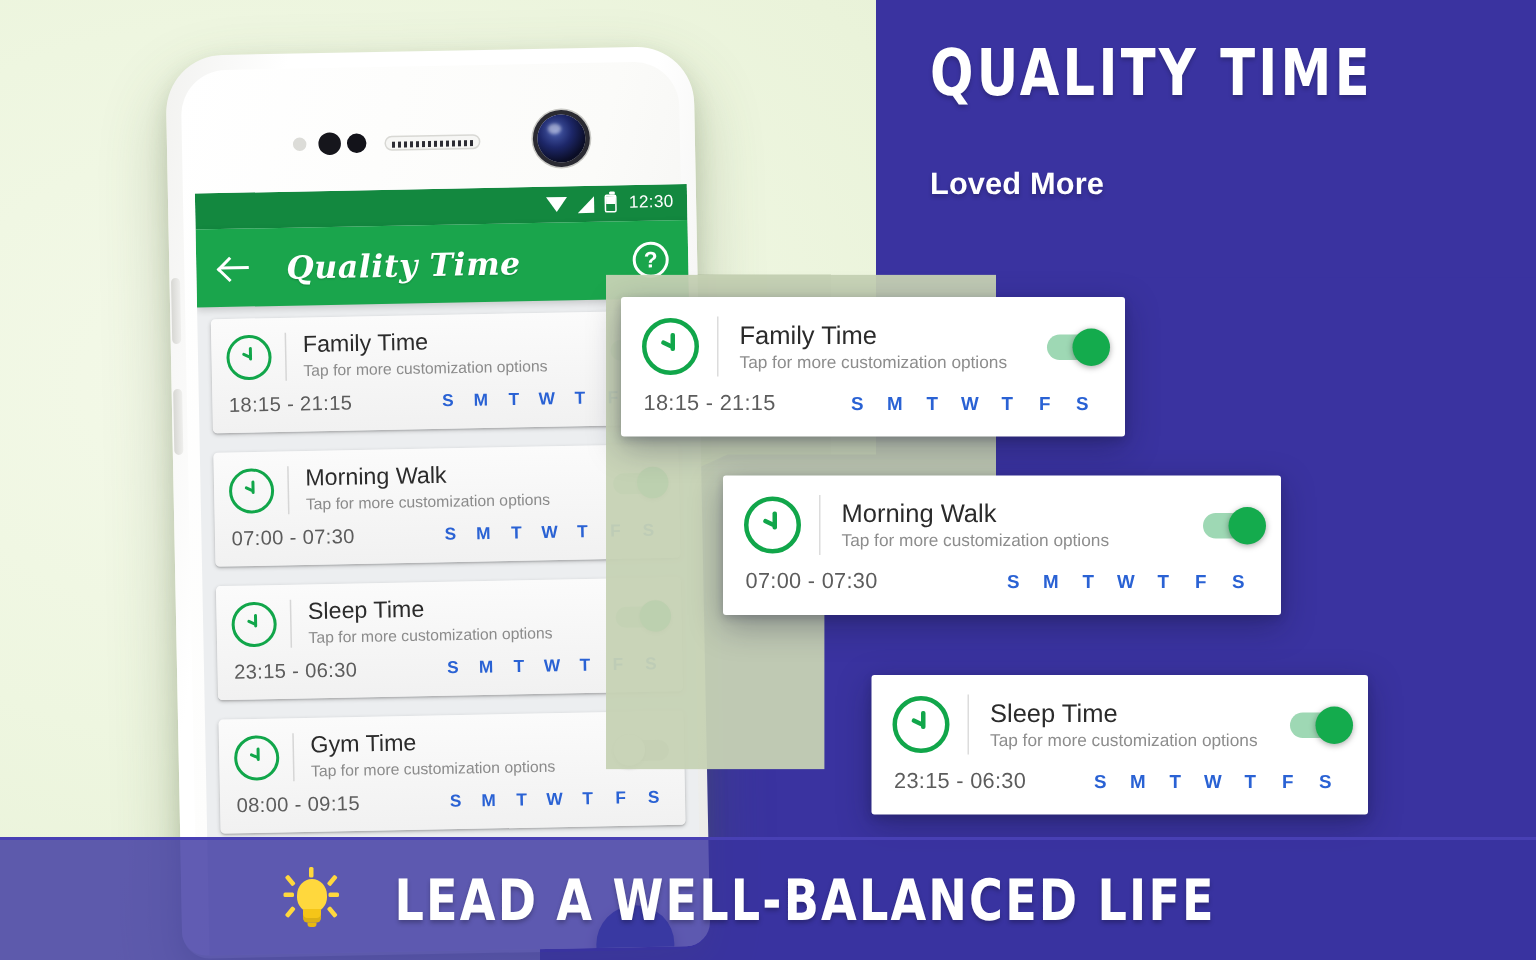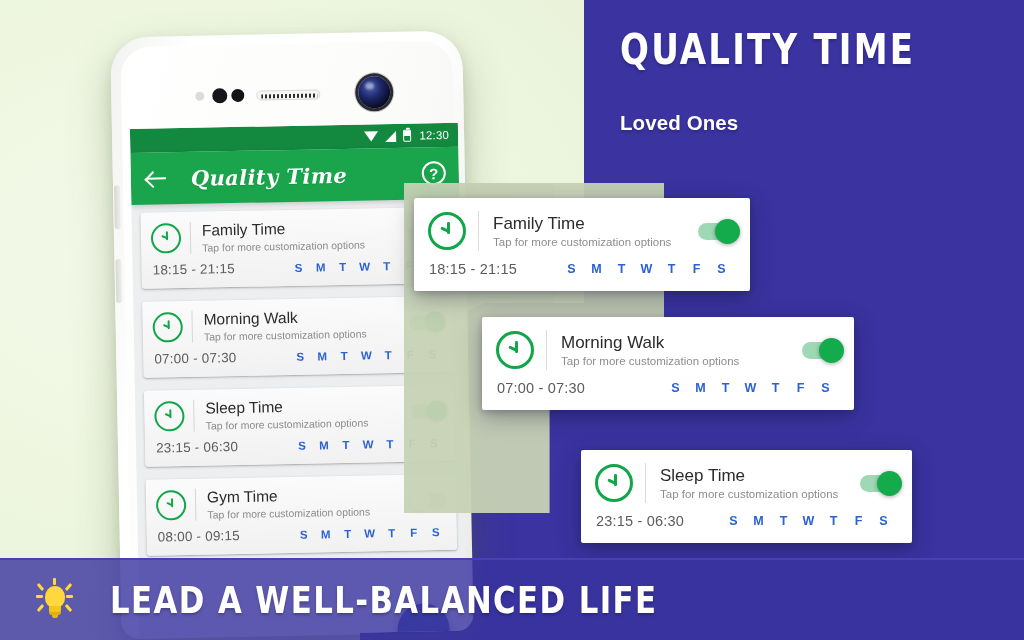--- a/index.html
+++ b/index.html
@@ -211,21 +211,21 @@
   .co-bot{ display:flex; align-items:center; padding:0 16px 14px 15px; }
   .co-time{ font-size:14.5px; color:#5c5c5c; letter-spacing:.2px; }
   .co-days{ margin-left:auto; display:flex; }
   .co-days span{ width:25px;text-align:center;font-size:12.5px;color:#2a62d4;font-weight:600;}
 
   
   .banner{
     position:absolute; left:0; bottom:0; width:1024px; height:82px;
     background:rgba(58,51,160,.80);
     border-top:2px solid #4840b4;
-    display:flex; align-items:center; padding-left:32px; gap:34px;
+    display:flex; align-items:center; padding-left:32px; gap:34px;justify-content:center;
   }
   .bulb{ position:relative; width:44px;height:44px; flex:0 0 auto;}
   .bulb .glass{
     position:absolute; left:13px; top:8px; width:20px;height:22px;border-radius:50% 50% 45% 45%;
     background:#ffd83d;
   }
   .bulb .base{
     position:absolute; left:17px; top:28px; width:12px;height:9px;border-radius:0 0 3px 3px;
     background:#f5c518;
     box-shadow:inset 0 -3px 0 rgba(0,0,0,.1);
@@ -394,21 +394,21 @@
       <div class="side-btn b2"></div>
     </div>
   </div>
 
   <div class="sage-wedge"></div>
 
   <div class="headline">
     <h1>QUALITY  TIME</h1>
     <h2>
       <br>
-      <span>Loved Ones</span>
+      <span>Loved More</span>
     </h2>
   </div>
 
   <div class="callout" style="left:414px; top:198px; width:336px;">
     <div class="co-top">
       <div class="co-clock"></div>
       <div class="co-vdiv"></div>
       <div class="co-text">
         <div class="co-title">Family Time</div>
         <div class="co-sub">Tap for more customization options</div>

